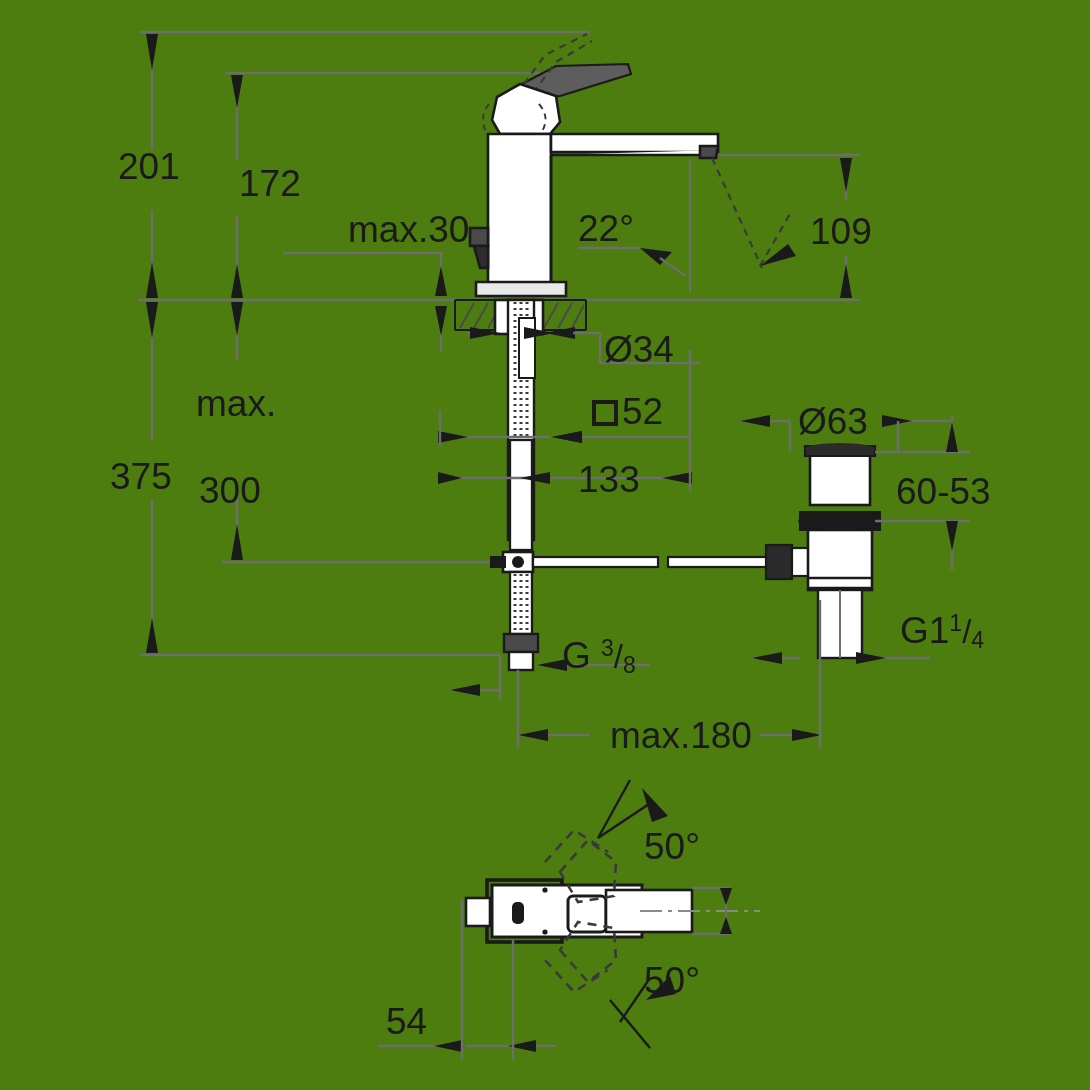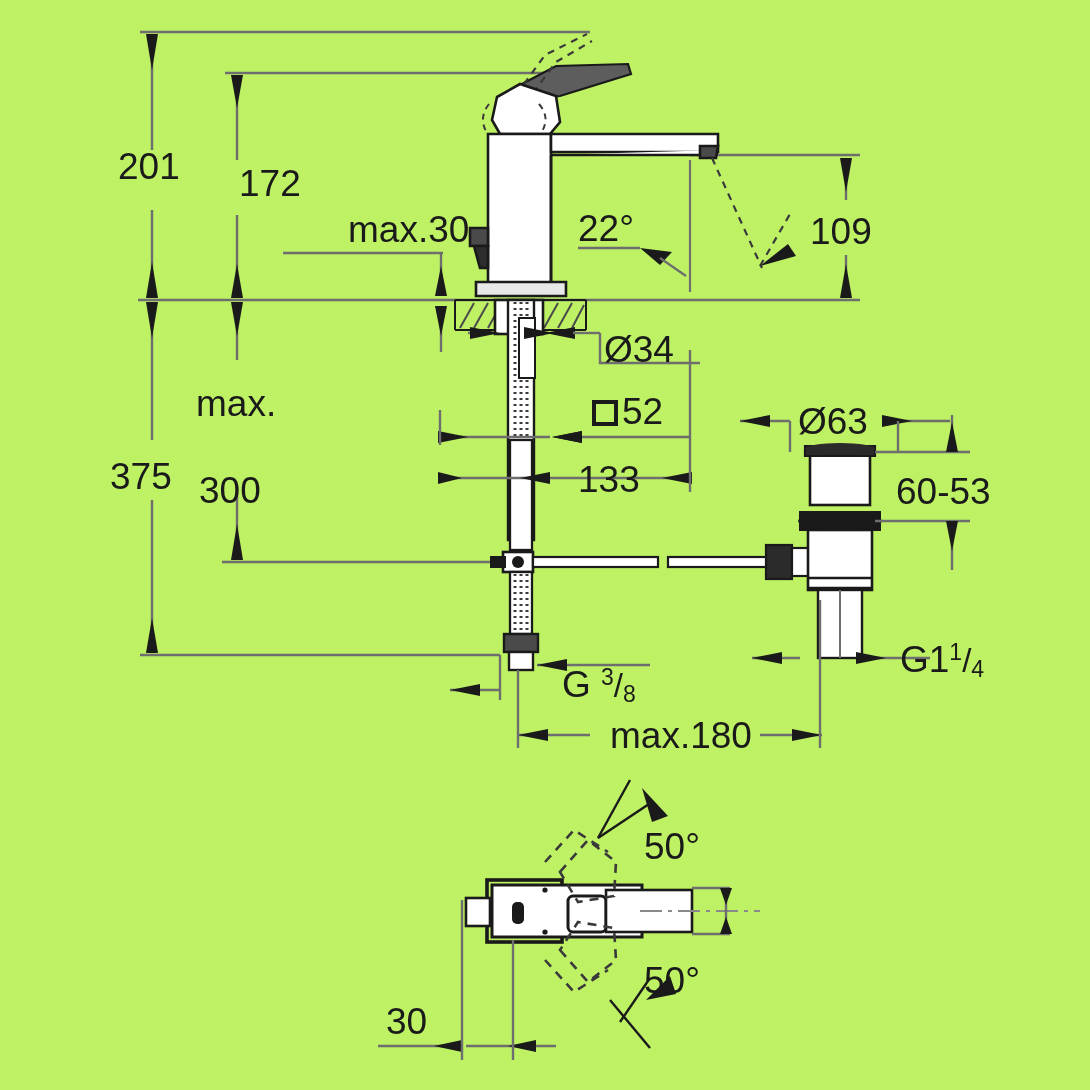--- a/index.html
+++ b/index.html
@@ -5,21 +5,21 @@
 <style>
   html, body {
     margin: 0;
     padding: 0;
     background: #ffffff;
   }
   #stage {
     position: relative;
     width: 1090px;
     height: 1090px;
-    background: #bef264;
+    background: #4d7c0f;
     font-family: "Liberation Sans", sans-serif;
     overflow: hidden;
   }
   #drawing {
     position: absolute;
     left: 0;
     top: 0;
     width: 1090px;
     height: 1090px;
   }
@@ -30,21 +30,20 @@
     white-space: nowrap;
     line-height: 1;
     user-select: none;
   }
   .sz-big   { font-size: 37px; }
   .frac {
     display: inline-block;
     position: relative;
     font-size: 37px;
     vertical-align: baseline;
-    margin-top: 29px;
   }
   .frac .num {
     font-size: 23px;
     position: relative;
     top: -12px;
   }
   .frac .sl {
     font-size: 33px;
   }
   .frac .den {
@@ -415,15 +414,15 @@
   <div class="dim-label sz-big" style="left:562px; top:637px;">
     <span>G</span>&nbsp;<span class="frac"><span class="num">3</span><span class="sl">/</span><span class="den">8</span></span>
   </div>
 
   <div class="dim-label sz-big" style="left:610px; top:717px;">max.180</div>
 
   <div class="dim-label sz-big" style="left:644px; top:828px;">50°</div>
 
   <div class="dim-label sz-big" style="left:644px; top:962px;">50°</div>
 
-  <div class="dim-label sz-big" style="left:386px; top:1003px;">30</div>
+  <div class="dim-label sz-big" style="left:386px; top:1003px;">54</div>
 
 </div>
 
 </body></html>

